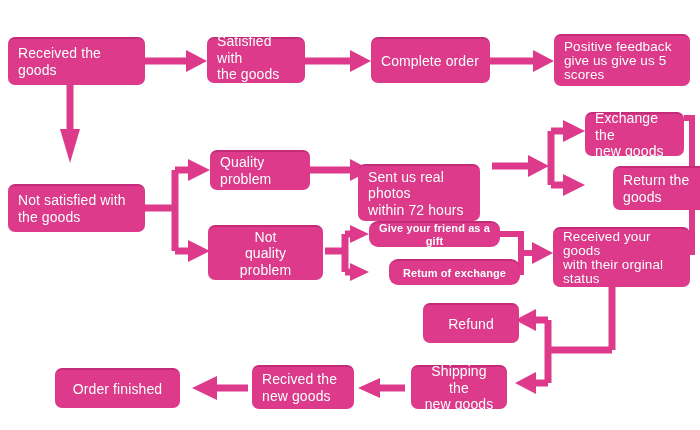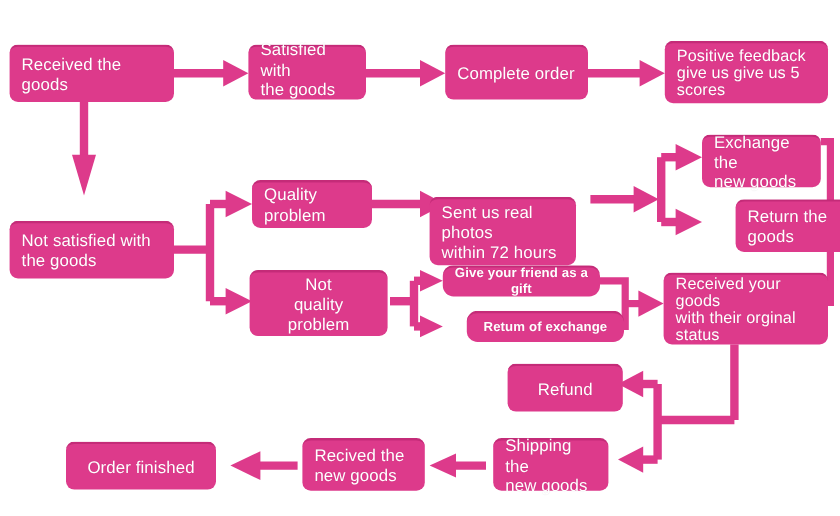--- a/index.html
+++ b/index.html
@@ -151,21 +151,21 @@
 </div>
 
 <div class="node tight" style="left:553px;top:227px;width:137px;height:60px;font-size:13.5px;">
   <span class="txt">Received your goods<br>with their orginal<br>status</span>
 </div>
 
 <div class="node center" style="left:411px;top:303px;width:96px;height:40px;margin-left:12px;">
   <span class="txt">Refund</span>
 </div>
 
-<div class="node" style="left:411px;top:365px;width:96px;height:44px;">
+<div class="node" style="left:411px;top:365px;width:96px;height:44px;text-align:center;">
   <span class="txt">Shipping the<br>new goods</span>
 </div>
 
 <div class="node" style="left:252px;top:365px;width:102px;height:44px;">
   <span class="txt">Recived the<br>new goods</span>
 </div>
 
 <div class="node center" style="left:55px;top:368px;width:125px;height:40px;">
   <span class="txt">Order finished</span>
 </div>

